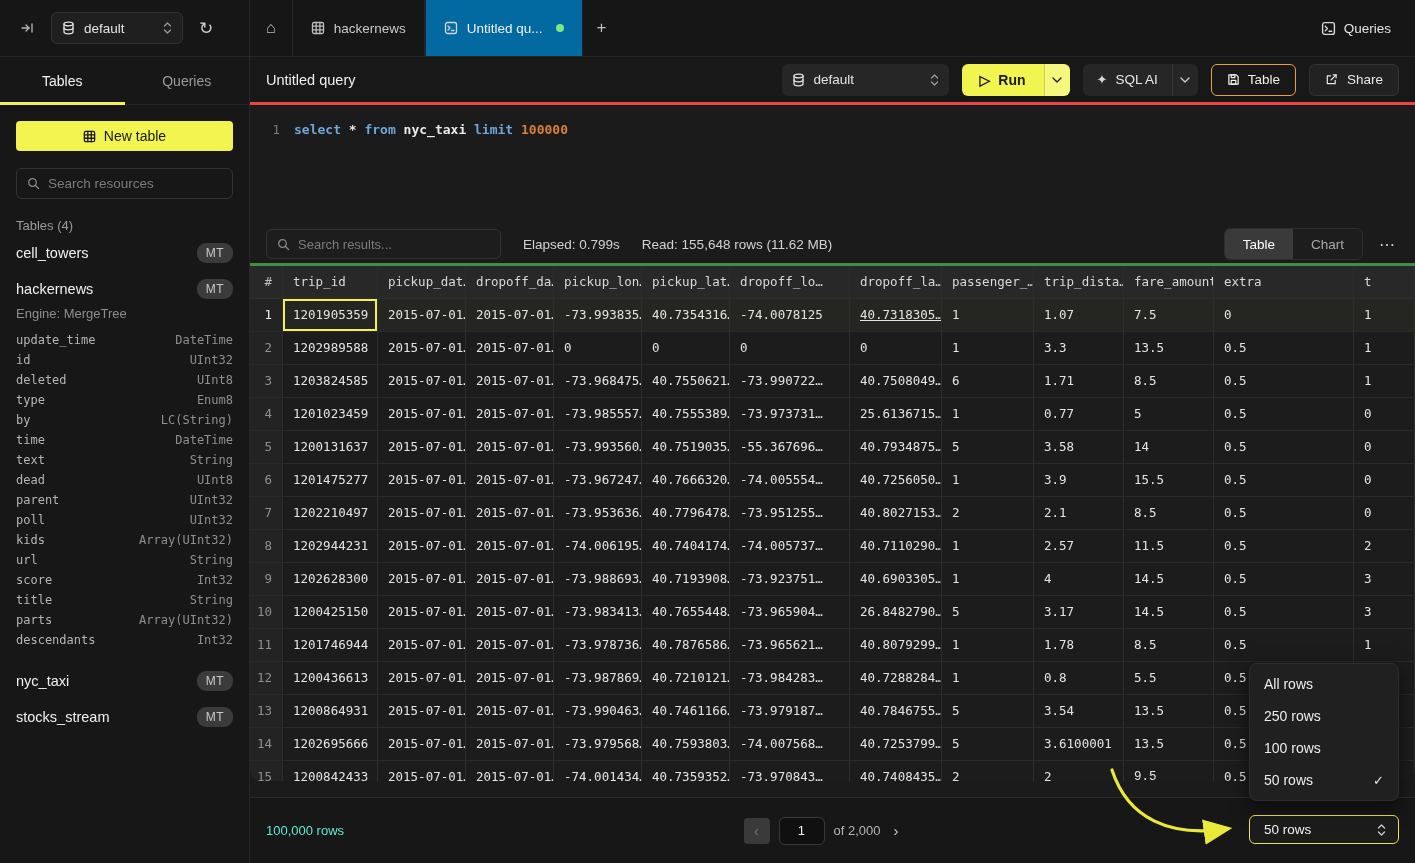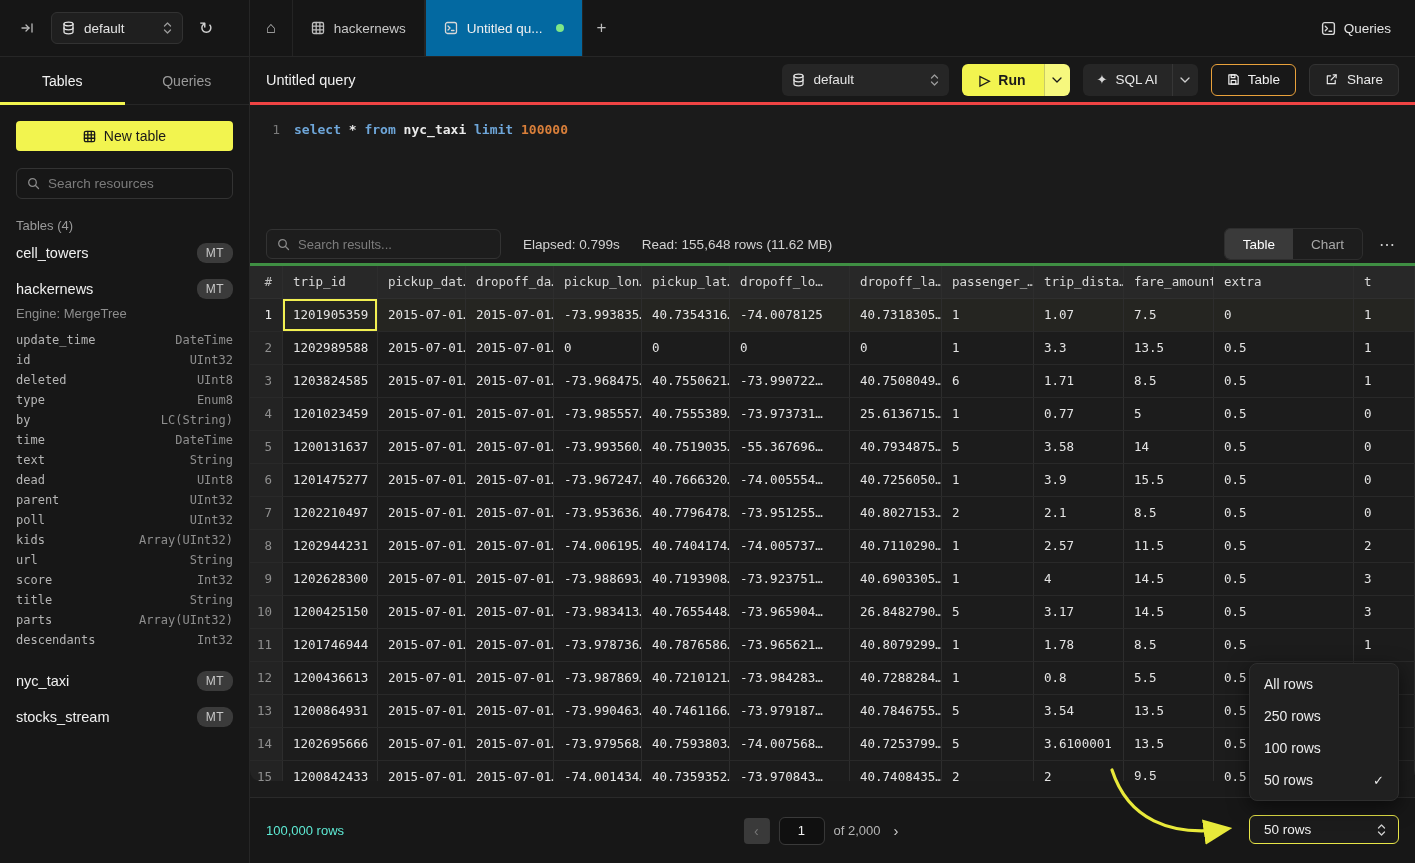--- a/index.html
+++ b/index.html
@@ -445,21 +445,21 @@
         </div>
       <div id="grid-body">
           <div class="grow hl">
             <div class="gcell rn" style="width: 33px;">1</div>
             <div class="gcell td sel" style="width: 95px;">1201905359</div>
             <div class="gcell td" style="width: 88px;">2015-07-01…</div>
             <div class="gcell td" style="width: 88px;">2015-07-01…</div>
             <div class="gcell td" style="width: 88px;">-73.993835…</div>
             <div class="gcell td" style="width: 88px;">40.7354316…</div>
             <div class="gcell td" style="width: 120px;">-74.0078125</div>
-            <div class="gcell td" style="width: 92px;">40.7318305…</div>
+            <div class="gcell td" style="width: 92px; text-decoration: underline;">40.7318305…</div>
             <div class="gcell td" style="width: 92px;">1</div>
             <div class="gcell td" style="width: 90px;">1.07</div>
             <div class="gcell td" style="width: 90px;">7.5</div>
             <div class="gcell td" style="width: 140px;">0</div>
             <div class="gcell td" style="width: 61px;">1</div>
           </div>
           <div class="grow">
             <div class="gcell rn" style="width: 33px;">2</div>
             <div class="gcell td" style="width: 95px;">1202989588</div>
             <div class="gcell td" style="width: 88px;">2015-07-01…</div>

